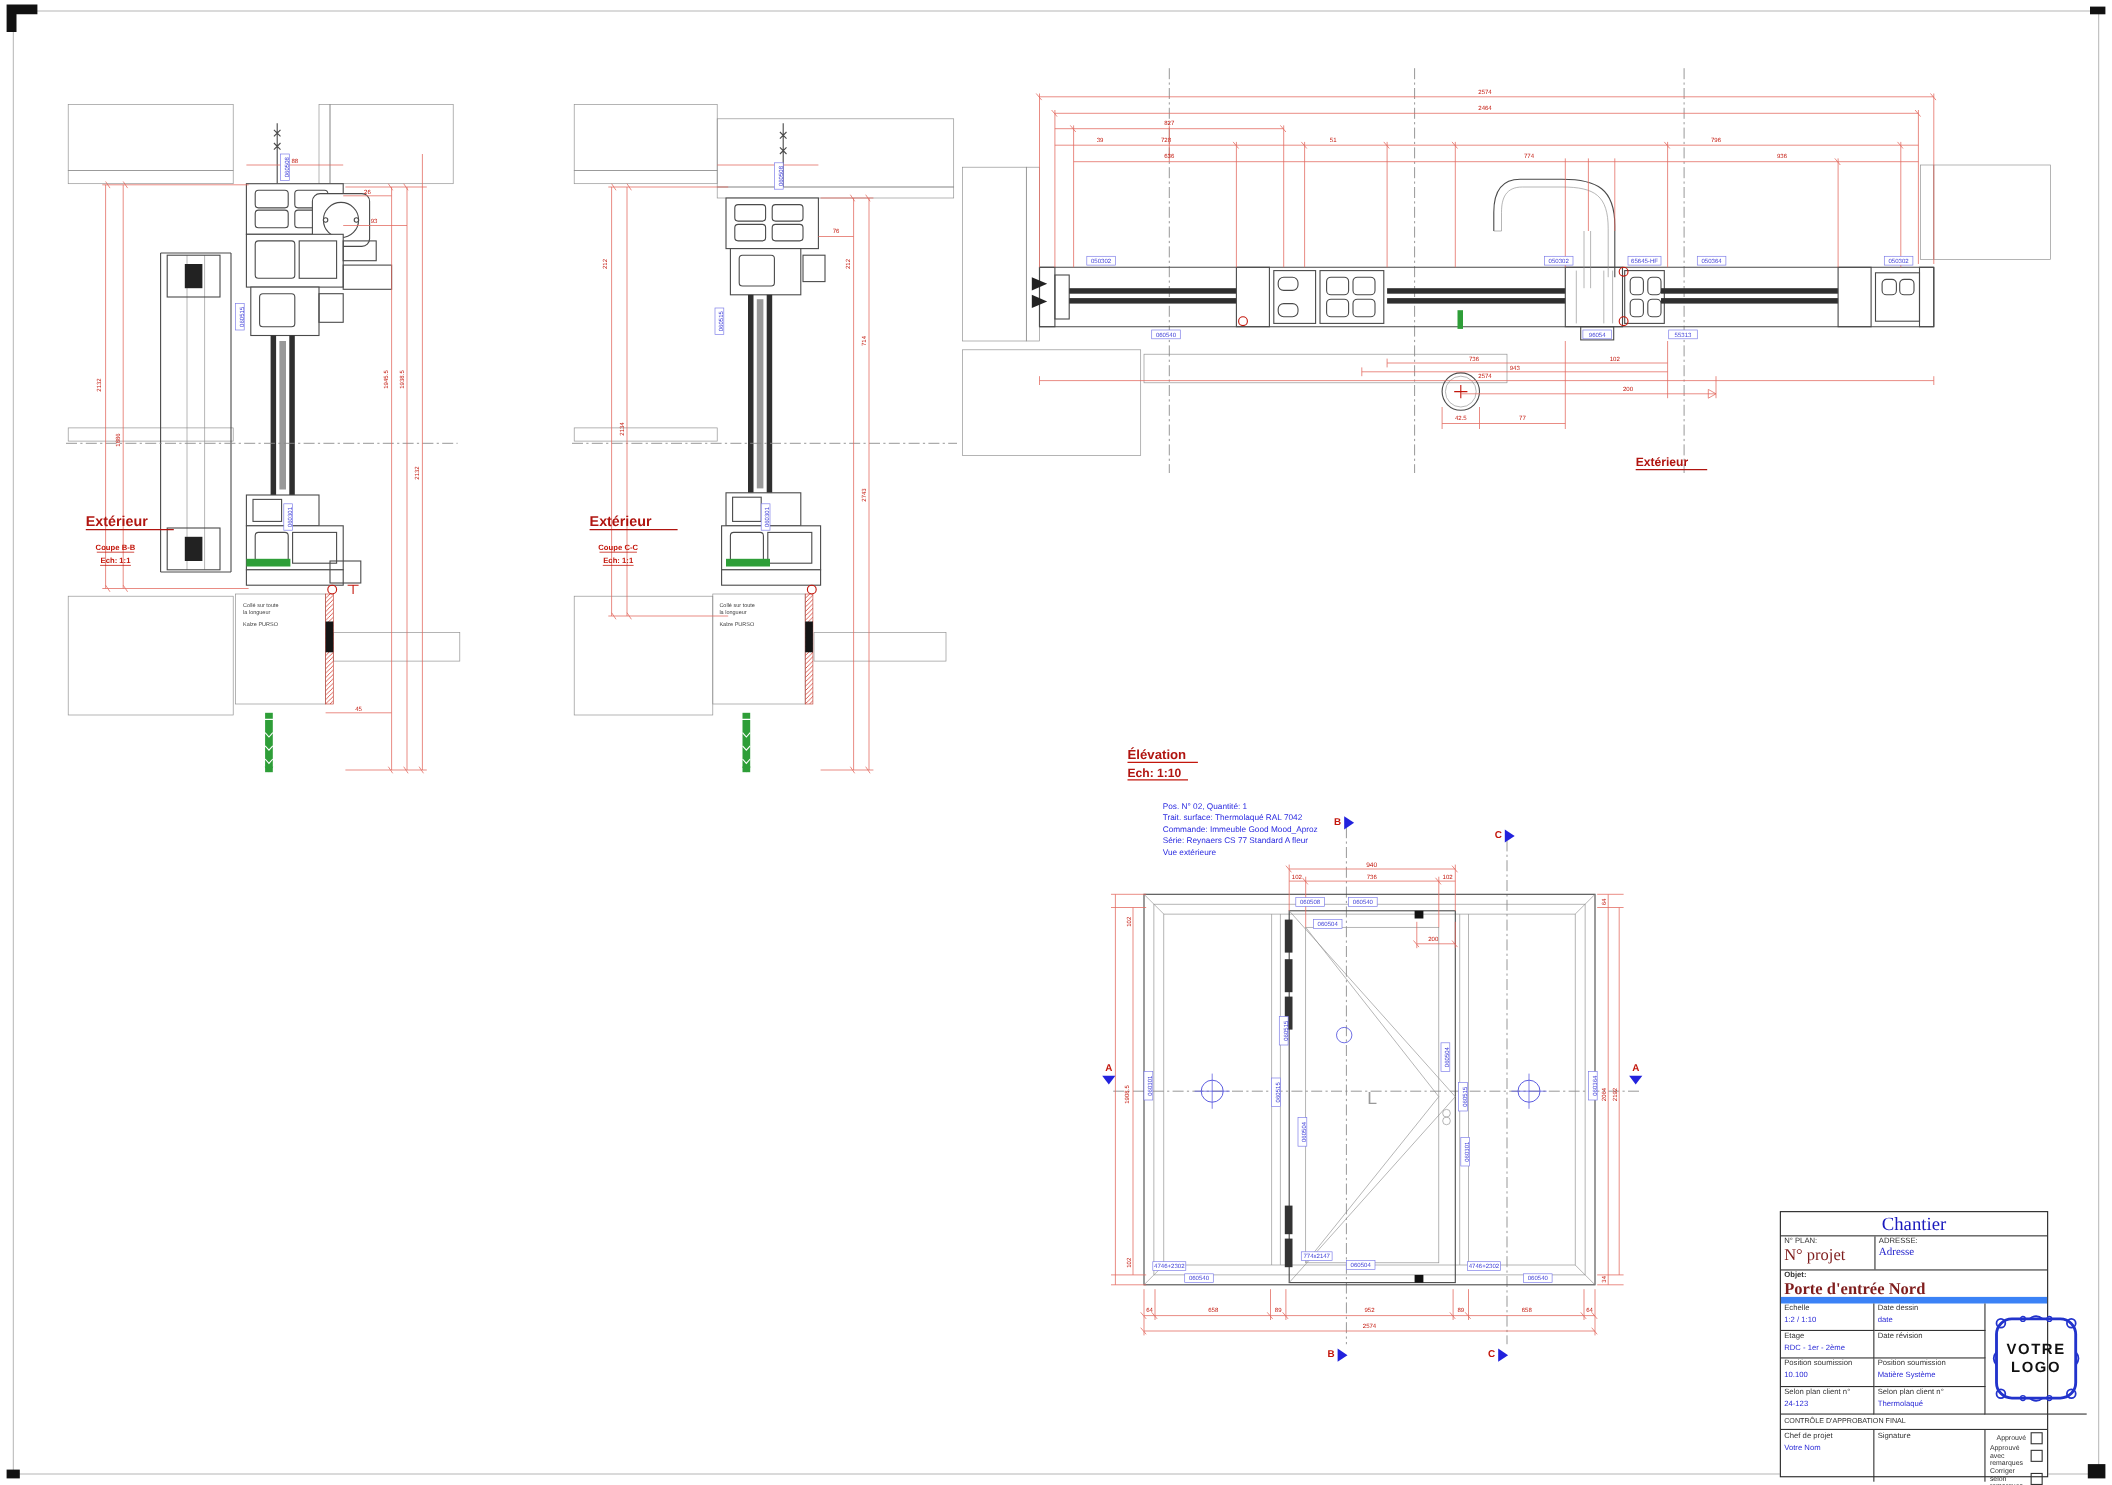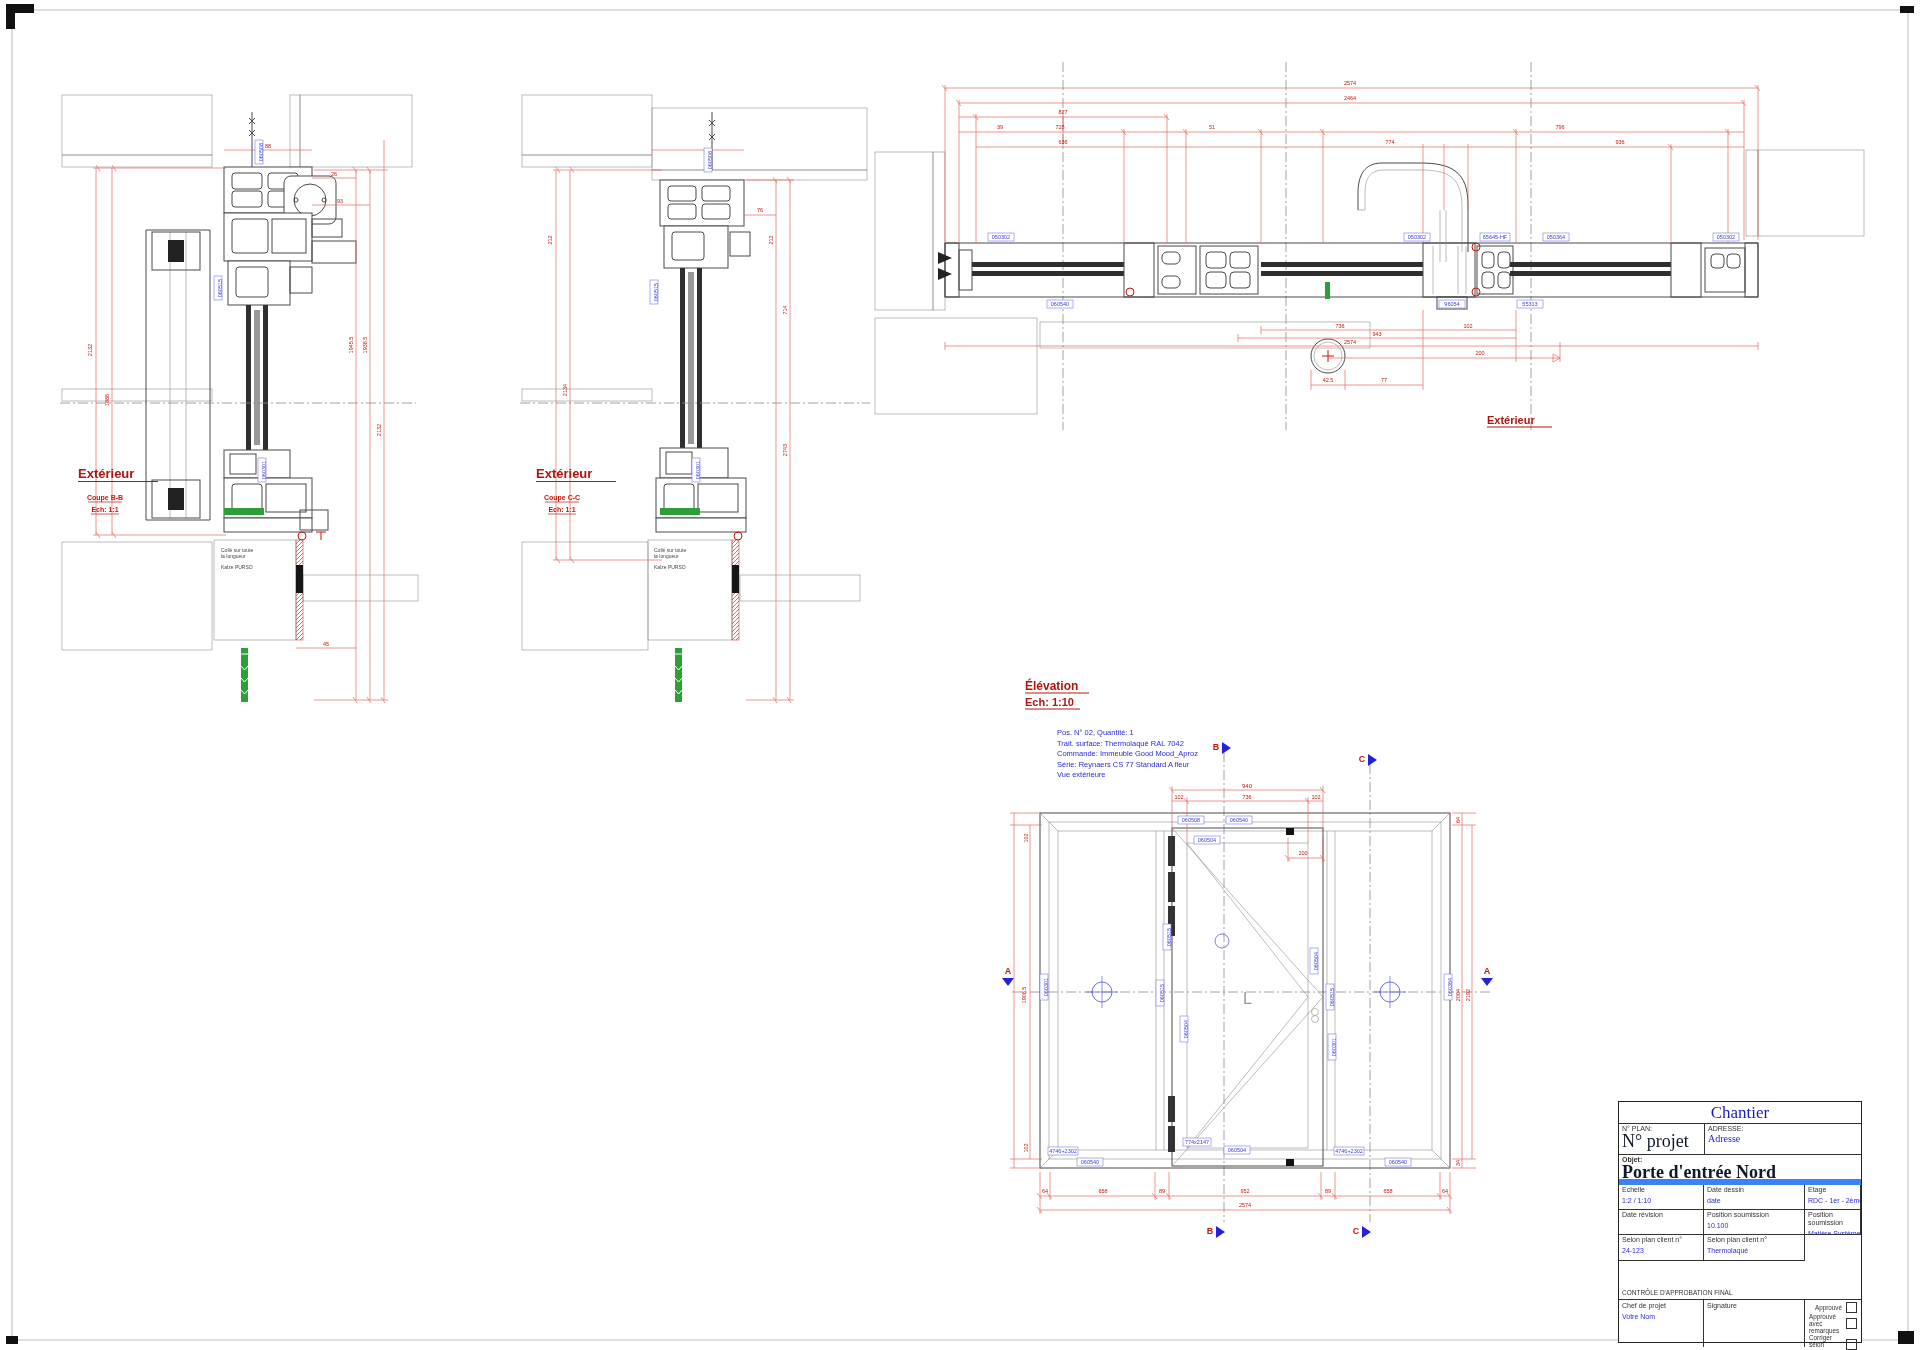--- a/index.html
+++ b/index.html
@@ -26,21 +26,21 @@
   .mk{fill:#c3170c;font-weight:bold;font-size:9px;text-anchor:middle;}
   
   .tb{position:absolute;left:1618px;top:1101px;width:244px;height:242px;border:1.5px solid #222;
       background:#fff;box-sizing:border-box;color:#333;}
   .tb .r1{height:21px;border-bottom:1px solid #333;display:flex;align-items:center;justify-content:center;}
   .chantier{font-family:"Liberation Serif",serif;font-size:17px;color:#1a1abd;}
   .tb .r2{display:flex;height:30px;border-bottom:1px solid #333;}
   .tb .c-nplan{width:86px;border-right:1px solid #333;padding:1px 3px;box-sizing:border-box;}
   .tb .c-adresse{flex:1;padding:1px 3px;box-sizing:border-box;}
   .lab{font-size:7px;color:#333;display:block;line-height:8px;}
-  .valserif-lg{font-family:"Liberation Serif",serif;font-size:18px;color:#0f172a;line-height:17px;display:block;}
+  .valserif-lg{font-family:"Liberation Serif",serif;font-size:15px;color:#7f1d1d;line-height:17px;display:block;}
   .valserif-md{font-family:"Liberation Serif",serif;font-size:10px;color:#2222cc;line-height:12px;display:block;}
   .tb .r3{height:30px;border-bottom:6px solid #3b82f6;padding:1px 3px;box-sizing:border-box;font-weight:bold;}
   .tb .grid{display:grid;grid-template-columns:85px 101px 1fr;grid-template-rows:repeat(4,25.2px);}
   .tb .gc{border-right:1px solid #333;border-bottom:1px solid #333;padding:1px 3px;box-sizing:border-box;overflow:hidden;}
   .tb .gc2{border-bottom:1px solid #333;border-right:1px solid #333;padding:1px 3px;box-sizing:border-box;overflow:hidden;}
   .valblue{font-size:7px;color:#2a2ad6;display:block;margin-top:3px;white-space:nowrap;}
   .logocell{grid-column:3;grid-row:1/5;border-bottom:1px solid #333;display:flex;align-items:center;justify-content:center;}
   .tb .rc{height:13px;border-bottom:1px solid #333;font-size:6.5px;display:flex;align-items:center;padding:0 3px;}
   .tb .rb{display:flex;height:47px;}
   .tb .rb .chef{width:85px;border-right:1px solid #333;padding:2px 3px;box-sizing:border-box;}
@@ -539,20 +539,38 @@
   </div>
   <div class="grid">
     <div class="gc">
       <span class="lab">Echelle</span>
       <span class="valblue">1:2 / 1:10</span>
     </div>
     <div class="gc2">
       <span class="lab">Date dessin</span>
       <span class="valblue">date</span>
     </div>
+    <div class="logocell">
+      <div class="logoframe">
+        <svg width="92" height="90" viewBox="0 0 92 90" style="position:absolute;left:0;top:0">
+          <rect x="10" y="9" width="72" height="72" rx="14" fill="none" stroke="#2233cc" stroke-width="2.6"></rect>
+          <circle cx="14" cy="13" r="4" fill="none" stroke="#2233cc" stroke-width="1.6"></circle>
+          <circle cx="78" cy="13" r="4" fill="none" stroke="#2233cc" stroke-width="1.6"></circle>
+          <circle cx="14" cy="77" r="4" fill="none" stroke="#2233cc" stroke-width="1.6"></circle>
+          <circle cx="78" cy="77" r="4" fill="none" stroke="#2233cc" stroke-width="1.6"></circle>
+          <path d="M40,9 q6,-5 12,0 M40,81 q6,5 12,0 M10,39 q-5,6 0,12 M82,39 q5,6 0,12" fill="none" stroke="#2233cc" stroke-width="1.6"></path>
+          <circle cx="34" cy="9" r="2.2" fill="none" stroke="#2233cc" stroke-width="1.2"></circle>
+          <circle cx="58" cy="9" r="2.2" fill="none" stroke="#2233cc" stroke-width="1.2"></circle>
+          <circle cx="34" cy="81" r="2.2" fill="none" stroke="#2233cc" stroke-width="1.2"></circle>
+          <circle cx="58" cy="81" r="2.2" fill="none" stroke="#2233cc" stroke-width="1.2"></circle>
+        </svg>
+        <span class="logotxt">VOTRE</span>
+        <span class="logotxt">LOGO</span>
+      </div>
+    </div>
     <div class="gc">
       <span class="lab">Etage</span>
       <span class="valblue">RDC - 1er - 2ème</span>
     </div>
     <div class="gc2">
       <span class="lab">Date révision</span>
     </div>
     <div class="gc">
       <span class="lab">Position soumission</span>
       <span class="valblue">10.100</span>

